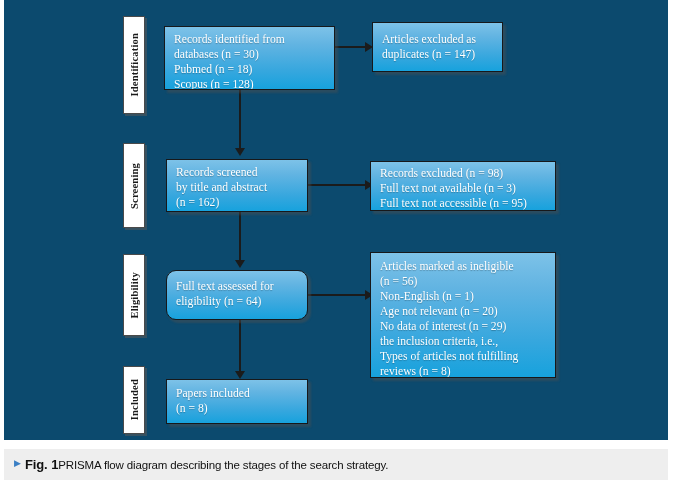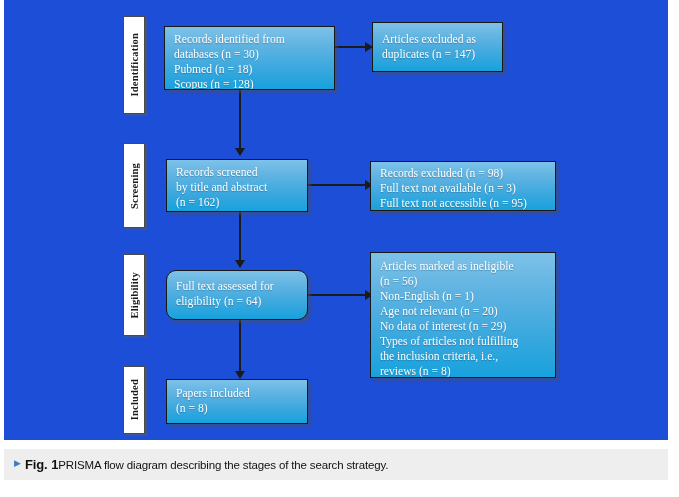--- a/index.html
+++ b/index.html
@@ -23,21 +23,21 @@
     height: 497px;
     background: #f0f0f0;
   }
 
   #diagram-canvas {
     position: absolute;
     left: 0;
     top: 0;
     width: 664px;
     height: 440px;
-    background: #1d4ed8;
+    background: #0c4a6e;
   }
 
   
   #caption-separator {
     position: absolute;
     left: 0;
     top: 440px;
     width: 664px;
     height: 9px;
     background: #ffffff;
@@ -224,22 +224,22 @@
       <div class="line">Full text assessed for</div>
       <div class="line">eligibility (n = 64)</div>
     </div>
 
     <div class="flow-box" style="left:366px; top:252px; width:186px; height:126px; padding-top:7px;">
       <div class="line">Articles marked as ineligible</div>
       <div class="line">(n = 56)</div>
       <div class="line">Non-English (n = 1)</div>
       <div class="line">Age not relevant (n = 20)</div>
       <div class="line">No data of interest (n = 29)</div>
+      <div class="line">the inclusion criteria, i.e.,</div>
       <div class="line">Types of articles not fulfilling</div>
-      <div class="line">the inclusion criteria, i.e.,</div>
       <div class="line">reviews (n = 8)</div>
     </div>
 
     <div class="flow-box" style="left:162px; top:379px; width:142px; height:45px; padding-top:7px;">
       <div class="line">Papers included</div>
       <div class="line">(n = 8)</div>
     </div>
 
   </div>
 

